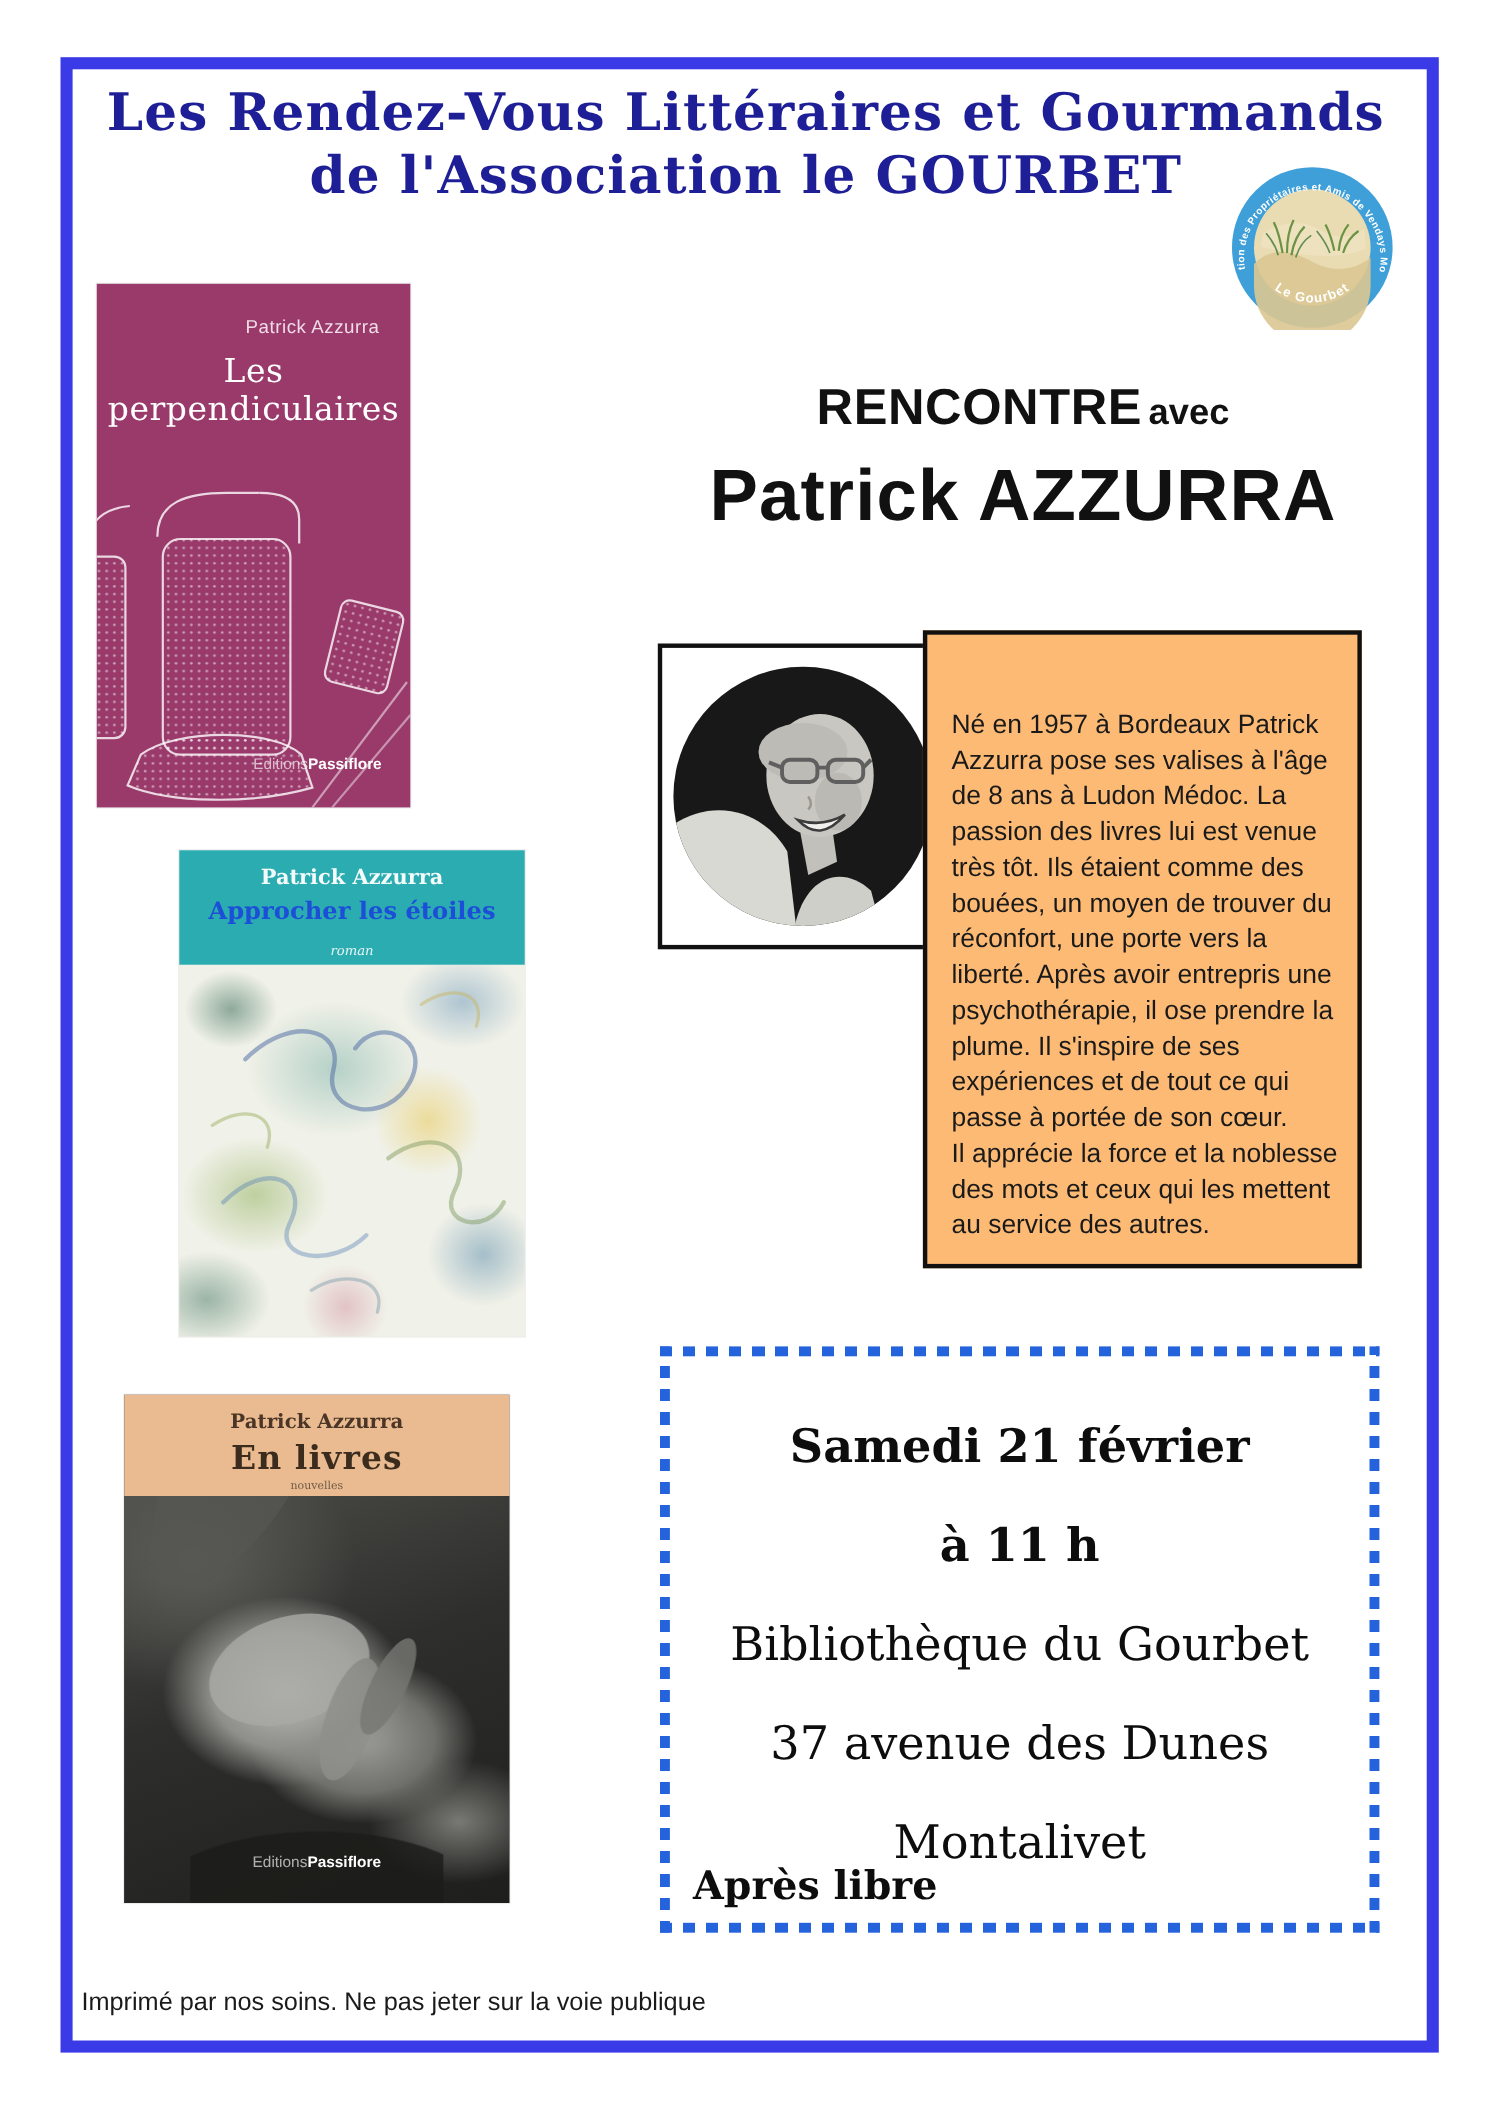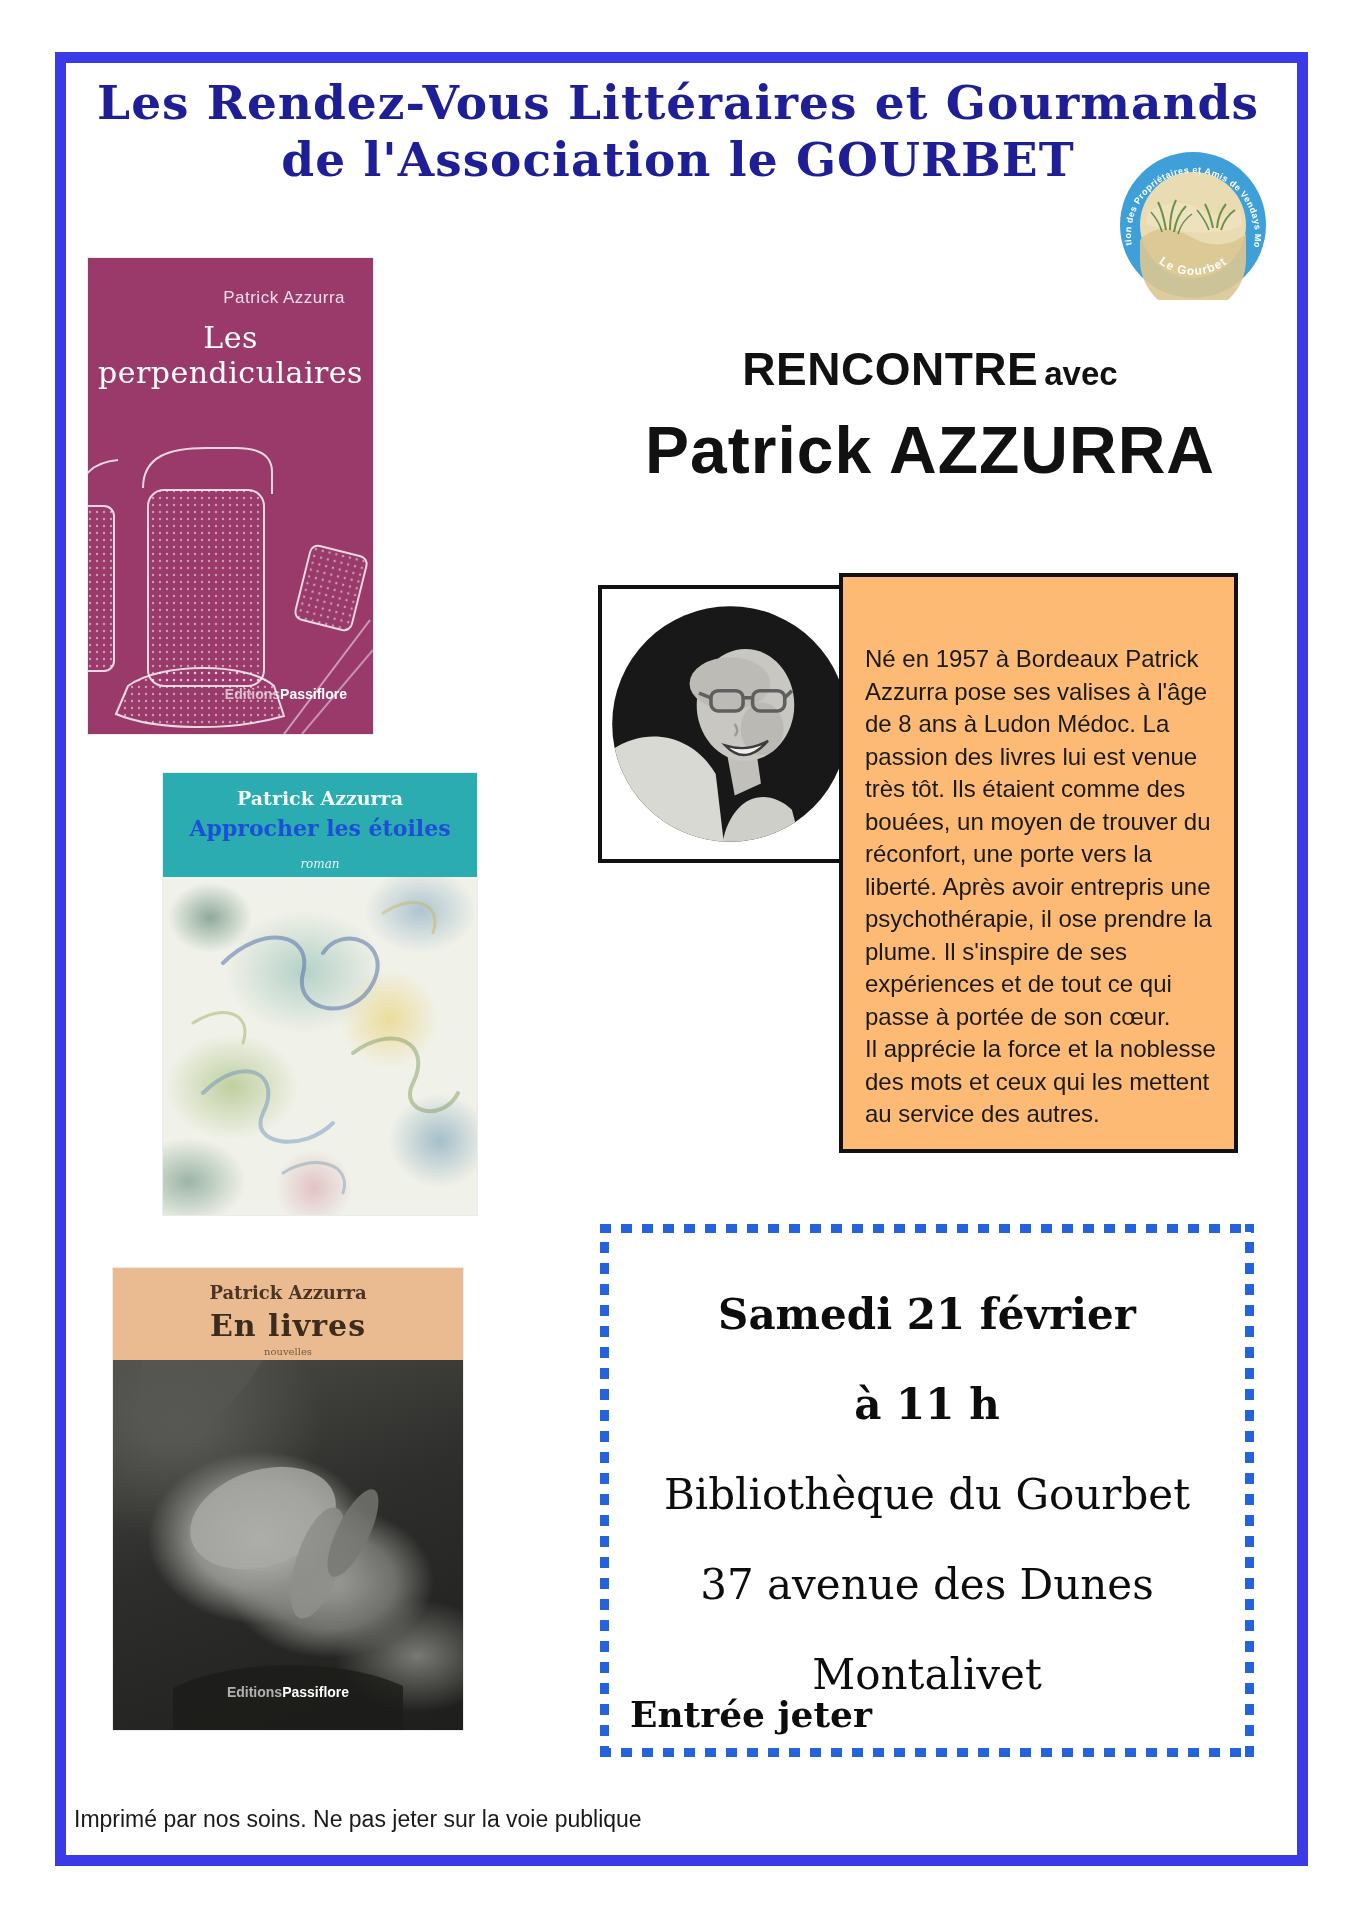--- a/index.html
+++ b/index.html
@@ -37,21 +37,21 @@
     font-size:17px;color:#f2dce8;letter-spacing:.5px;
   }
   .book1 .btitle{
     position:absolute;top:62px;left:0;width:100%;text-align:center;
     font-family:"DejaVu Serif",serif;font-size:30px;color:#ffffff;letter-spacing:.5px;
   }
   .book1 .publisher{
     position:absolute;bottom:32px;left:0;width:100%;text-align:right;padding-right:26px;
     font-size:14px;color:#ffffff;
   }
-  .publisher .pub-light{opacity:.65;font-weight:700;}
+  .publisher .pub-light{opacity:.65;font-weight:400;}
   .publisher .pub-bold{font-weight:700;}
   .book2{left:163px;top:773px;width:314px;height:442px;background:#eef0e6;}
   .book2 .band{
     position:absolute;left:0;top:0;width:100%;height:104px;background:var(--book2-teal);
   }
   .book2 .author{
     position:absolute;top:14px;left:0;width:100%;text-align:center;
     font-family:"DejaVu Serif",serif;font-weight:700;font-size:19px;color:#f4fbfb;
   }
   .book2 .btitle{
@@ -283,16 +283,16 @@
   <div>Né en 1957 à Bordeaux Patrick Azzurra pose ses valises à l'âge de 8 ans à Ludon Médoc. La passion des livres lui est venue très tôt. Ils étaient comme des bouées, un moyen de trouver du réconfort, une porte vers la liberté. Après avoir entrepris une psychothérapie, il ose prendre la plume. Il s'inspire de ses expériences et de tout ce qui passe à portée de son cœur.</div>
   <div>Il apprécie la force et la noblesse des mots et ceux qui les mettent au service des autres.</div>
 </div>
 
 <div class="event-box">
   <div class="line bold">Samedi 21 février</div>
   <div class="line bold">à 11 h</div>
   <div class="line">Bibliothèque du Gourbet</div>
   <div class="line">37 avenue des Dunes</div>
   <div class="line">Montalivet</div>
-  <div class="admission">Entrée jeter</div>
+  <div class="admission">Après libre</div>
 </div>
 
 <div class="footer">Imprimé par nos soins. Ne pas jeter sur la voie publique</div>
 
 </body></html>

